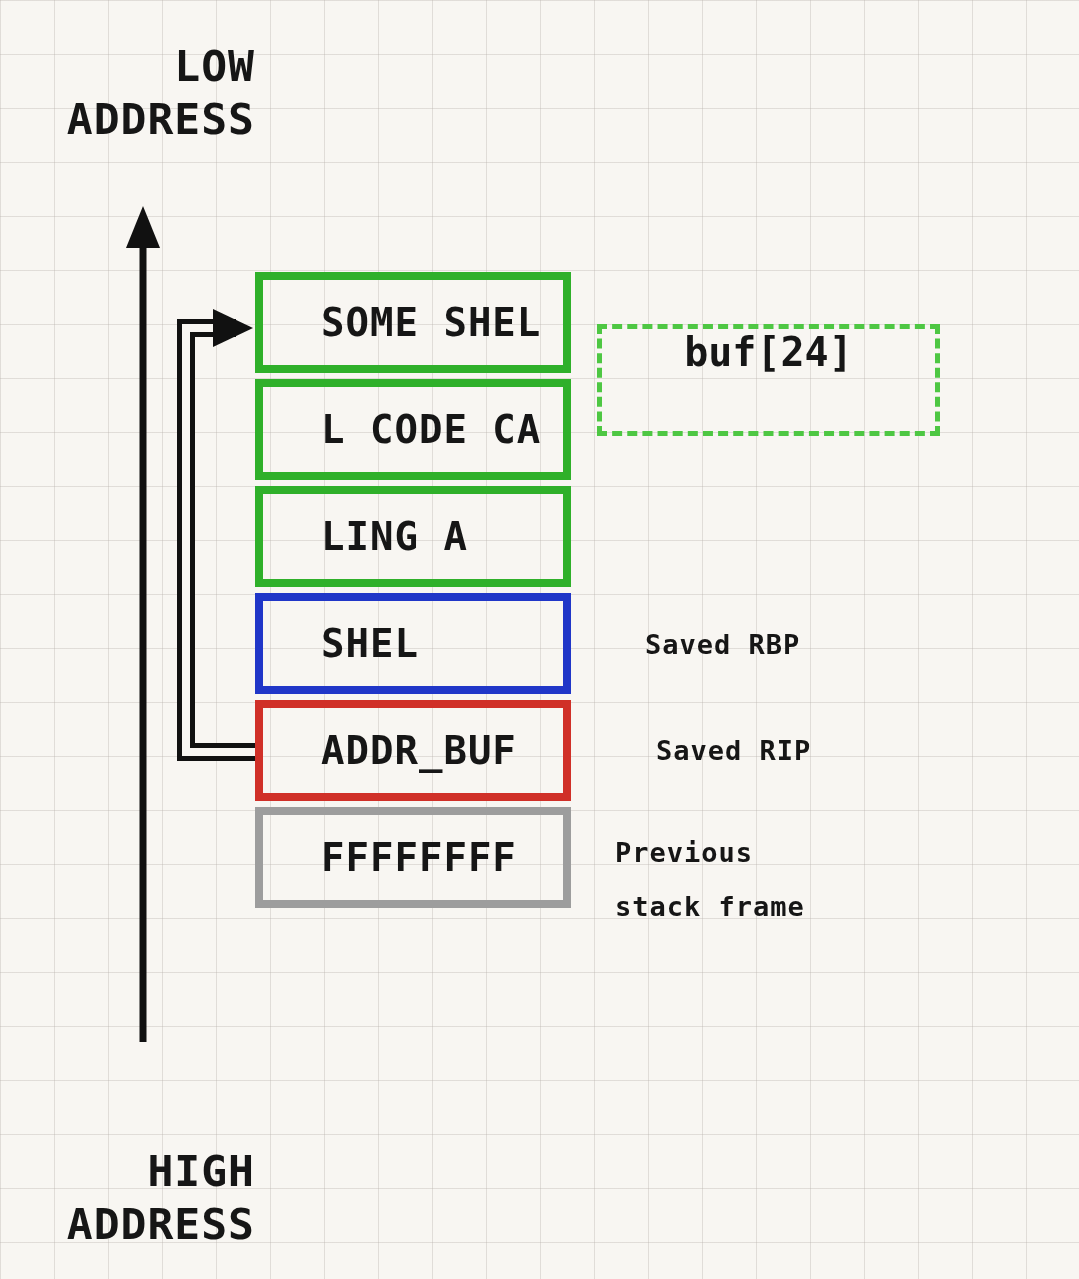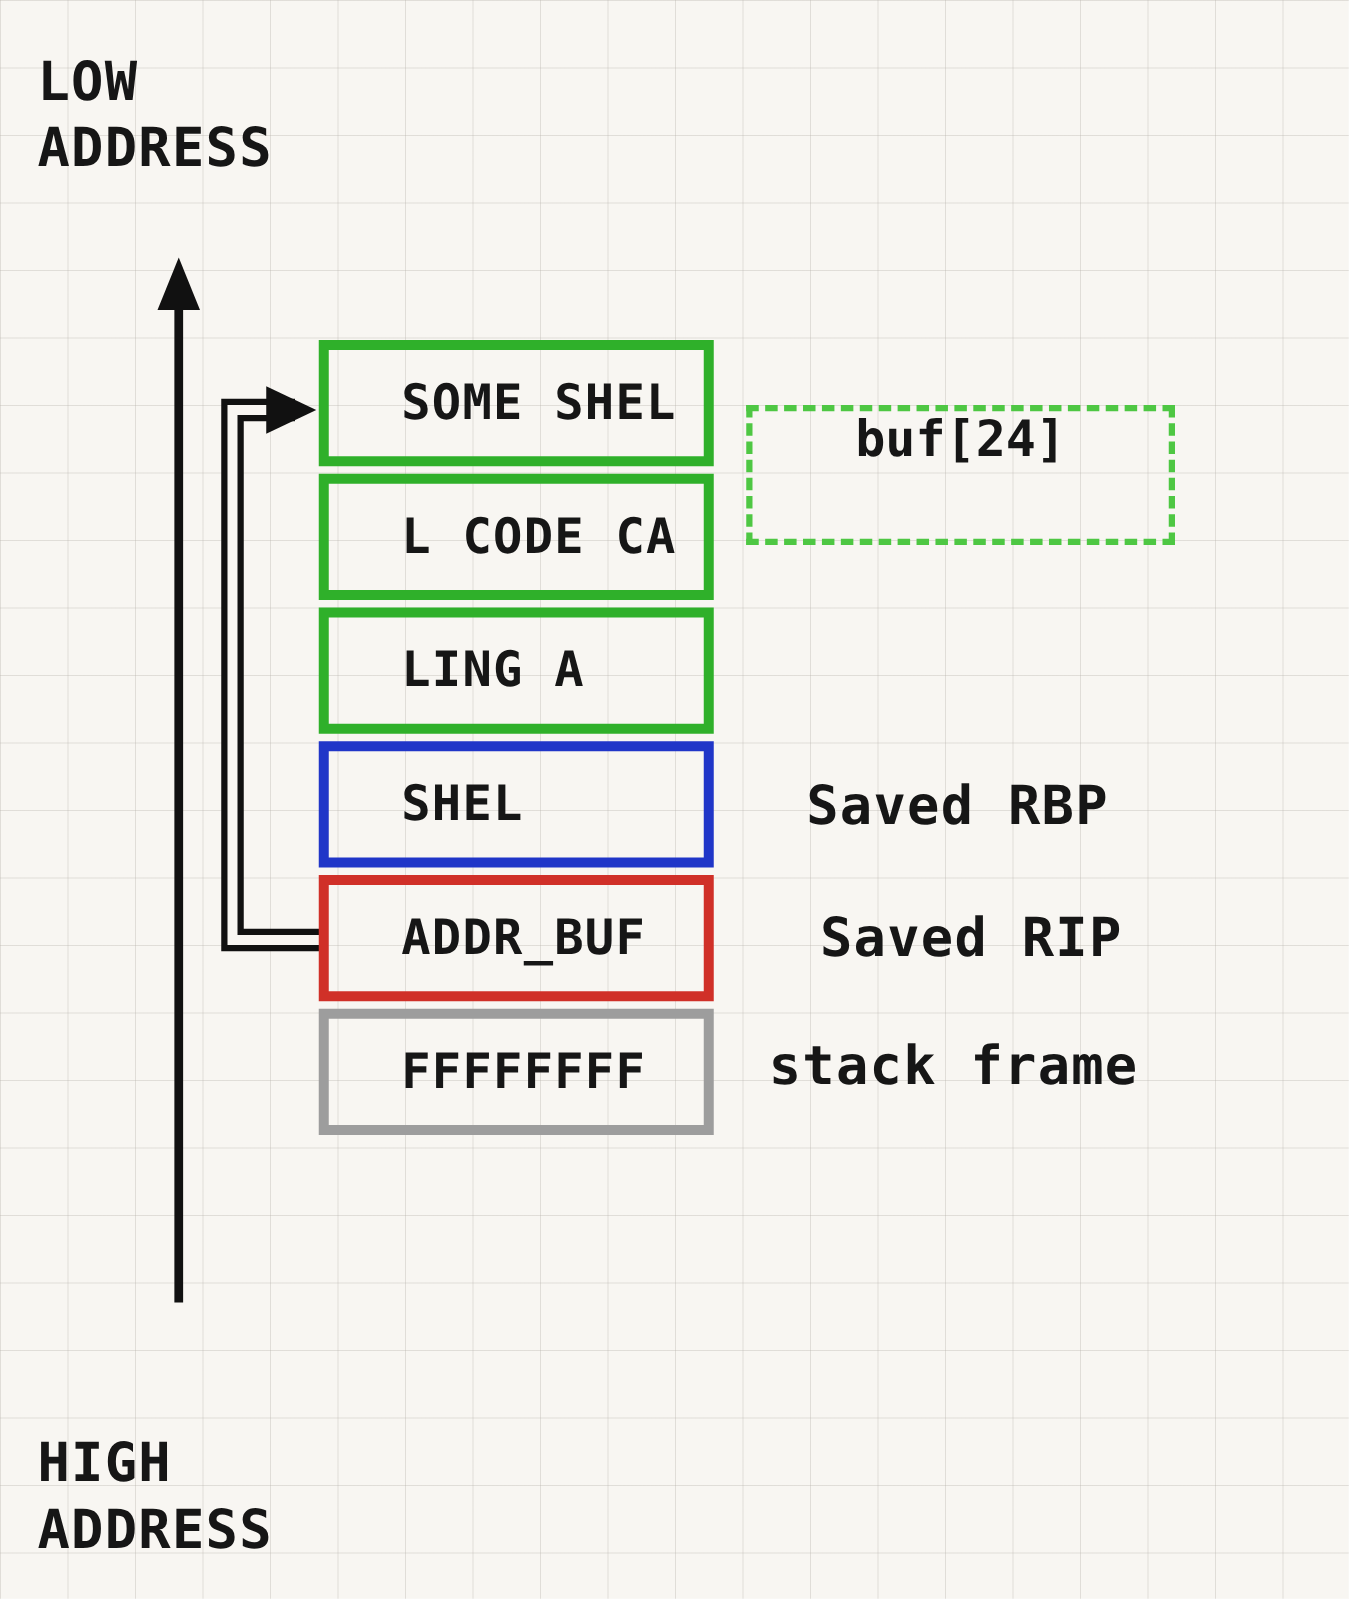--- a/index.html
+++ b/index.html
@@ -15,21 +15,21 @@
     font-family: "DejaVu Sans Mono", monospace;
     font-weight: 700;
     color: #161616;
     overflow: hidden;
   }
 
   .addr-label {
     position: absolute;
     left: 30px;
     width: 225px;
-    text-align: left;
+    text-align: right;
     font-size: 43px;
     line-height: 53px;
     letter-spacing: 1px;
   }
   .addr-label.low  { top: 40px; }
   .addr-label.high { top: 1145px; }
 
   .arrow-layer {
     position: absolute;
     left: 0; top: 0;
@@ -65,21 +65,21 @@
     box-sizing: border-box;
     border: 5px dashed var(--c, #4ec743);
     display: flex;
     align-items: flex-start;
     justify-content: center;
     font-size: 40px;
   }
 
   .side-note {
     position: absolute;
-    font-size: 43px;
+    font-size: 27px;
     line-height: 54px;
     letter-spacing: 1px;
     white-space: nowrap;
   }
   .note-rbp { left: 645px; top: 618px; }
   .note-rip { left: 656px; top: 724px; }
   .note-prev { left: 615px; top: 826px; }
 </style>
 </head>
 <body>
@@ -126,20 +126,21 @@
     </div>
   </div>
 
   <div class="buf-box" style="--c: #4ec743;">
     <span>buf[24]</span>
   </div>
 
   <div class="side-note note-rbp">Saved RBP</div>
   <div class="side-note note-rip">Saved RIP</div>
   <div class="side-note note-prev">
+    <div>Previous</div>
     <div>stack frame</div>
   </div>
 
   <div class="addr-label high">
     <div>HIGH</div>
     <div>ADDRESS</div>
   </div>
 
 </div>
 

